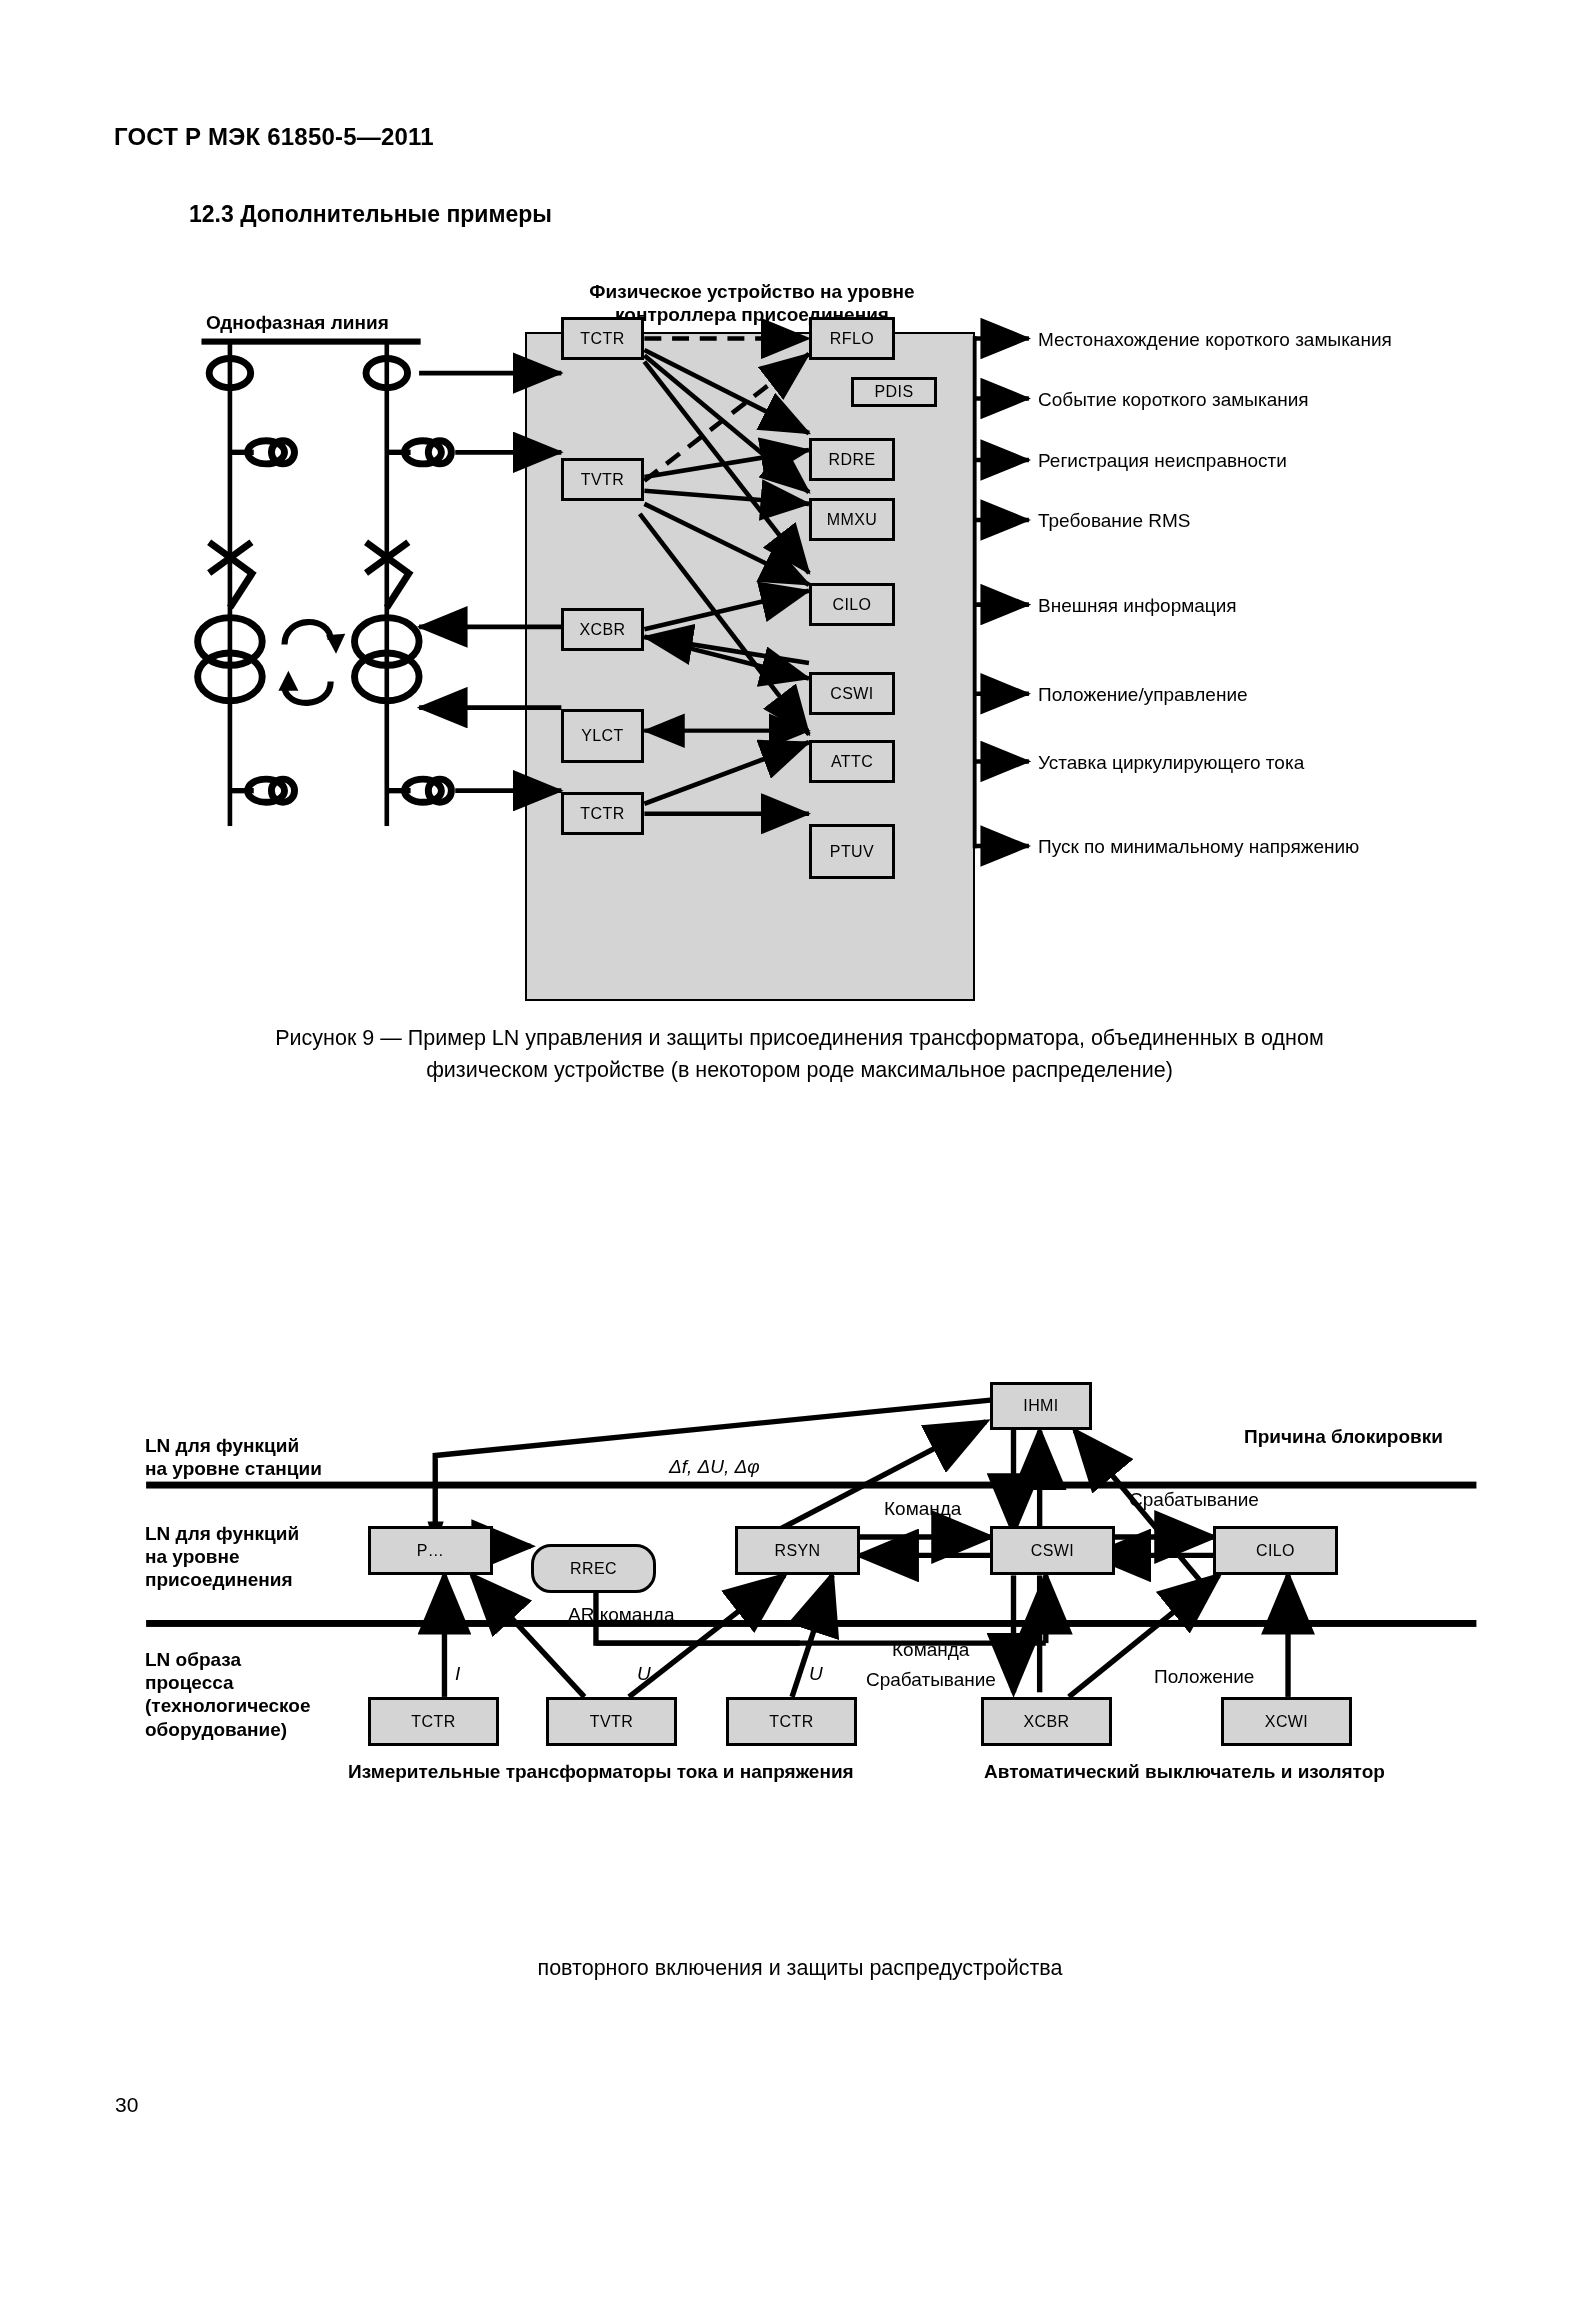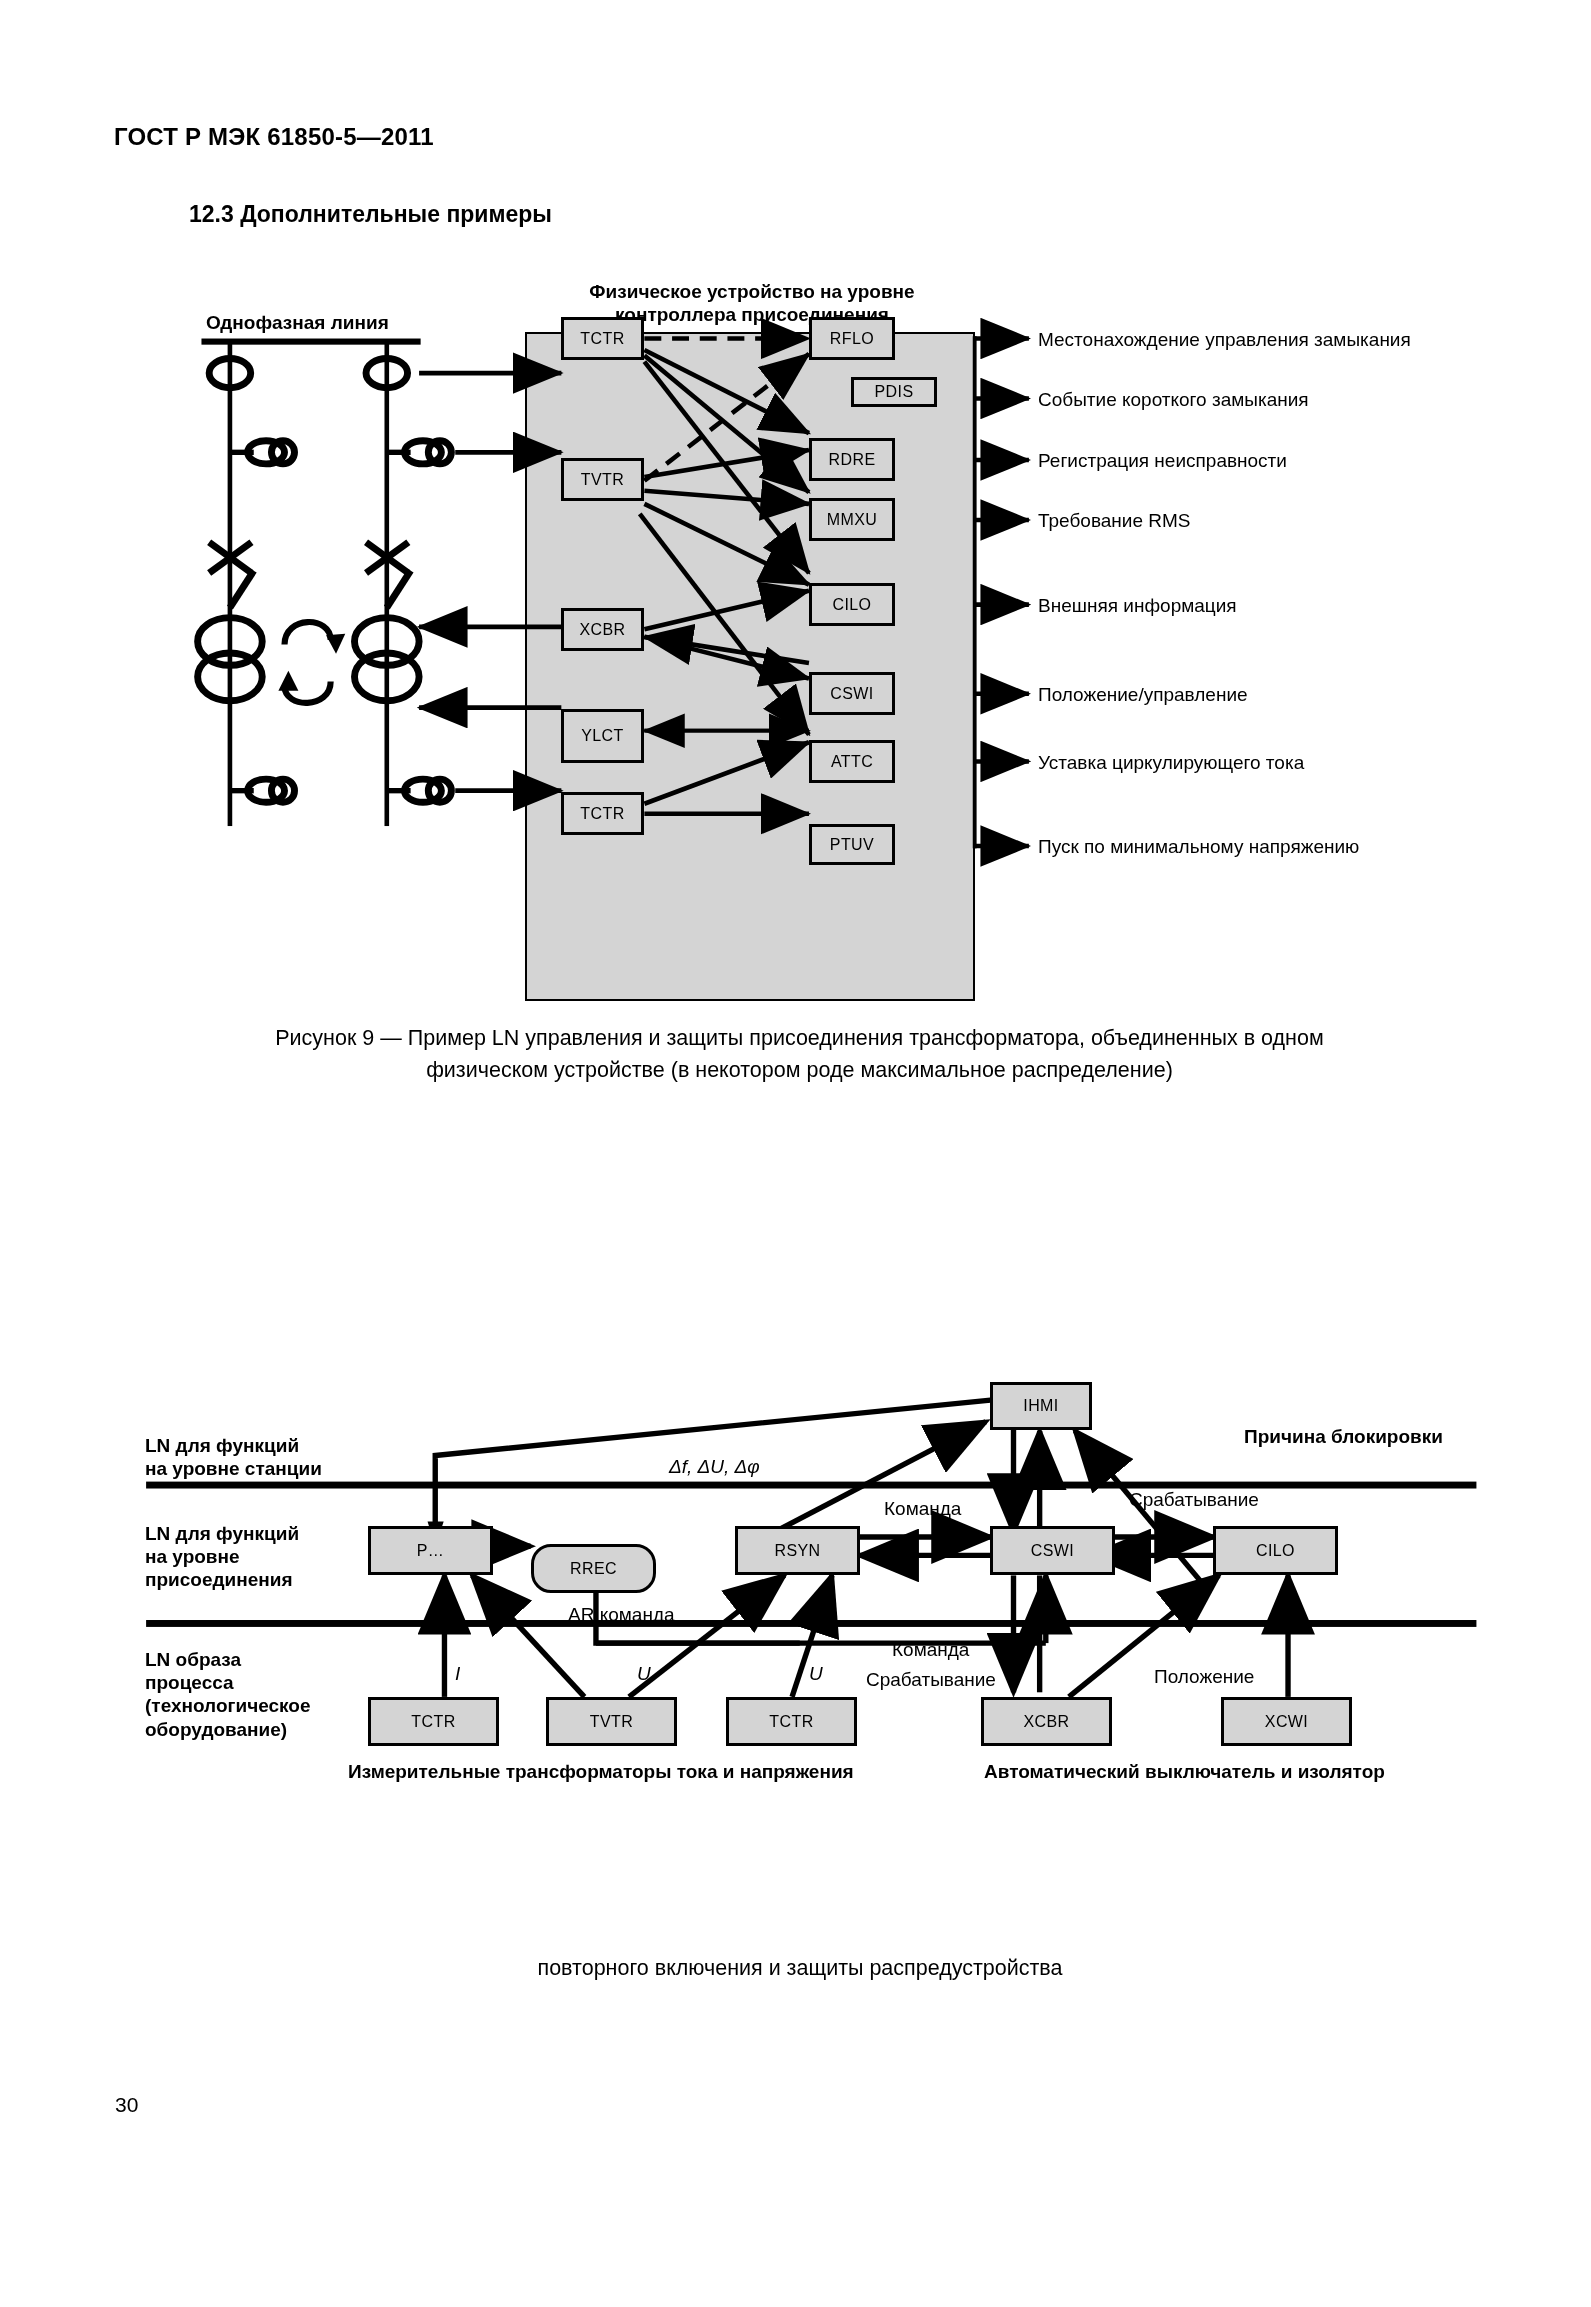--- a/index.html
+++ b/index.html
@@ -226,23 +226,23 @@
     <div class="ln-box" style="left:561px; top:709px; width:83px; height:54px;">YLCT</div>
     <div class="ln-box" style="left:561px; top:792px; width:83px; height:43px;">TCTR</div>
 
     <div class="ln-box" style="left:809px; top:317px; width:86px; height:43px;">RFLO</div>
     <div class="ln-box" style="left:851px; top:377px; width:86px; height:30px;">PDIS</div>
     <div class="ln-box" style="left:809px; top:438px; width:86px; height:43px;">RDRE</div>
     <div class="ln-box" style="left:809px; top:498px; width:86px; height:43px;">MMXU</div>
     <div class="ln-box" style="left:809px; top:583px; width:86px; height:43px;">CILO</div>
     <div class="ln-box" style="left:809px; top:672px; width:86px; height:43px;">CSWI</div>
     <div class="ln-box" style="left:809px; top:740px; width:86px; height:43px;">ATTC</div>
-    <div class="ln-box" style="left:809px; top:824px; width:86px; height:41px;">PTUV</div>
-
-    <div class="lbl" style="left:1038px; top:328px;">Местонахождение управления замыкания</div>
+    <div class="ln-box" style="left:809px; top:824px; width:86px; height:55px;">PTUV</div>
+
+    <div class="lbl" style="left:1038px; top:328px;">Местонахождение короткого замыкания</div>
     <div class="lbl" style="left:1038px; top:388px;">Событие короткого замыкания</div>
     <div class="lbl" style="left:1038px; top:449px;">Регистрация неисправности</div>
     <div class="lbl" style="left:1038px; top:509px;">Требование RMS</div>
     <div class="lbl" style="left:1038px; top:594px;">Внешняя информация</div>
     <div class="lbl" style="left:1038px; top:683px;">Положение/управление</div>
     <div class="lbl" style="left:1038px; top:751px;">Уставка циркулирующего тока</div>
     <div class="lbl" style="left:1038px; top:835px;">Пуск по минимальному напряжению</div>
   </div>
 
   <div class="caption" style="left:123px; top:1023px; width:1353px;">Рисунок 9 — Пример LN управления и защиты присоединения трансформатора, объединенных в одном</div>

